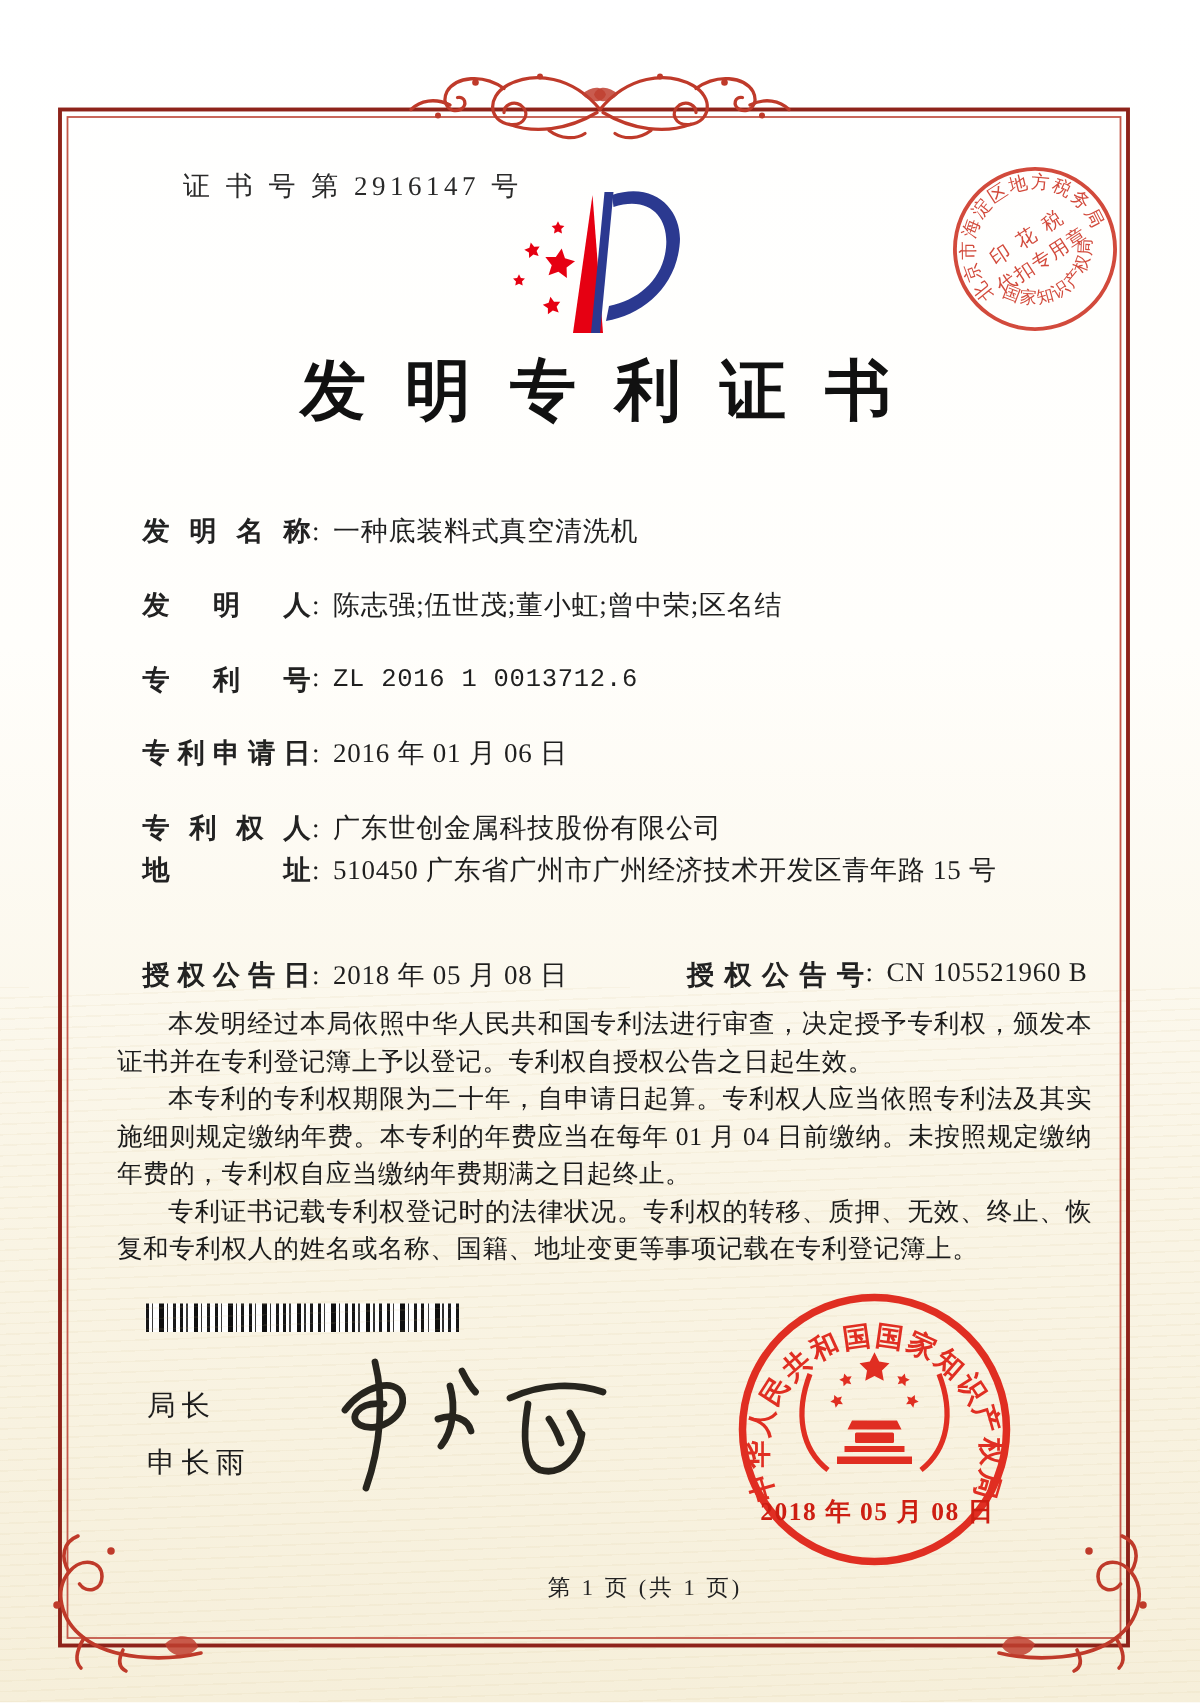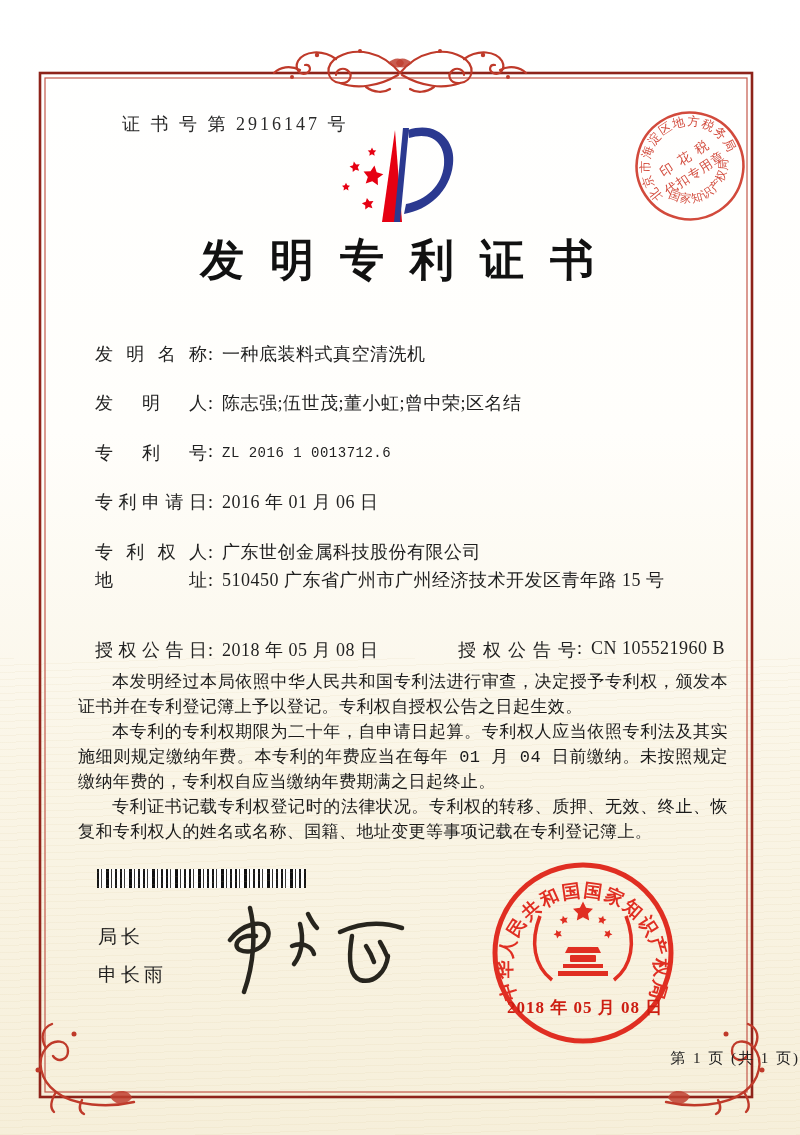--- a/index.html
+++ b/index.html
@@ -14,43 +14,43 @@
   }
   .abs{position:absolute;}
   svg{display:block;}
 
   .cert-no{left:94px;top:112px;font-size:18px;letter-spacing:3px;color:#2a2a2a;margin-left:28px;}
   .title{left:0;right:0;top:231px;text-align:center;font-size:44px;font-weight:bold;
          letter-spacing:26px;padding-left:20px;color:#111;}
 
   .field-row{left:95px;height:26px;font-size:18px;white-space:nowrap;z-index:2;}
   .f-label{display:inline-block;width:112px;text-align:justify;text-align-last:justify;
-           vertical-align:top;color:#222;}
+           vertical-align:top;color:#222;font-weight:bold;}
   .f-colon{display:inline-block;margin-left:1px;}
   .f-value{display:inline-block;margin-left:9px;color:#1f1f1f;letter-spacing:0.5px;text-align:right;}
   .grp2{position:absolute;left:363px;top:0;white-space:nowrap;}
   .grp2 .f-label{width:118px;}
 
   .paras{left:78px;top:670px;width:650px;font-size:17px;line-height:25px;
-         letter-spacing:0.4px;color:#1b1b1b;text-align:justify;z-index:2;font-family:Liberation Mono, monospace;}
+         letter-spacing:0.4px;color:#1b1b1b;text-align:justify;z-index:2;}
   .paras p{margin:0;text-indent:2em;}
 
   .barcode{left:97px;top:869px;width:209px;height:19px;
     background:repeating-linear-gradient(90deg,
       #151515 0 2px,#fff 2px 4px,#3a3a3a 4px 5px,#fff 5px 9px,
       #101010 9px 12px,#fff 12px 14px,#2f2f2f 14px 15px,#fff 15px 18px,
       #1a1a1a 18px 20px,#fff 20px 23px);}
 
   .director-title{left:98px;top:924px;font-size:19px;letter-spacing:4px;}
   .director-name{left:98px;top:962px;font-size:19px;letter-spacing:4px;}
 
   .seal-date{left:492px;top:996px;width:186px;text-align:center;font-size:17px;
              font-weight:bold;color:#cd1e12;letter-spacing:1px;z-index:4;}
 
-  .footer{left:14px;right:0;top:1049px;text-align:right;font-size:15px;letter-spacing:2px;color:#222;z-index:2;margin-left:46px;}
+  .footer{left:14px;right:0;top:1049px;text-align:center;font-size:15px;letter-spacing:2px;color:#222;z-index:2;margin-left:46px;}
 
   .stamp-wrap{left:606px;top:82px;width:168px;height:168px;transform:rotate(-33deg);z-index:3;opacity:0.93;}
   .seal-wrap{left:488px;top:858px;width:190px;height:190px;z-index:3;opacity:0.95;}
   .logo-wrap{left:336px;top:116px;width:130px;height:112px;z-index:2;}
   .sig-wrap{left:212px;top:898px;width:205px;height:105px;z-index:2;}
   .frame-svg{left:0;top:0;z-index:1;}
 </style>
 </head>
 <body>
 
@@ -125,21 +125,21 @@
 
   <div class="abs title">发明专利证书</div>
 
   <div class="abs field-row" style="top:342px">
     <span class="f-label">发明名称</span><span class="f-colon">:</span><span class="f-value">一种底装料式真空清洗机</span>
   </div>
   <div class="abs field-row" style="top:391px">
     <span class="f-label">发明人</span><span class="f-colon">:</span><span class="f-value">陈志强;伍世茂;董小虹;曾中荣;区名结</span>
   </div>
   <div class="abs field-row" style="top:441px">
-    <span class="f-label">专利号</span><span class="f-colon">:</span><span class="f-value" style="font-family:'Liberation Mono','DejaVu Sans Mono',monospace;font-size:14px">ZL 2016 1 0013712.6</span>
+    <span class="f-label">专利号</span><span class="f-colon">:</span><span class="f-value" style="font-family:'Liberation Mono','DejaVu Sans Mono',monospace;font-size:17px">ZL 2016 1 0013712.6</span>
   </div>
   <div class="abs field-row" style="top:490px">
     <span class="f-label">专利申请日</span><span class="f-colon">:</span><span class="f-value">2016 年 01 月 06 日</span>
   </div>
   <div class="abs field-row" style="top:540px">
     <span class="f-label">专利权人</span><span class="f-colon">:</span><span class="f-value">广东世创金属科技股份有限公司</span>
   </div>
   <div class="abs field-row" style="top:568px">
     <span class="f-label">地址</span><span class="f-colon">:</span><span class="f-value">510450 广东省广州市广州经济技术开发区青年路 15 号</span>
   </div>

